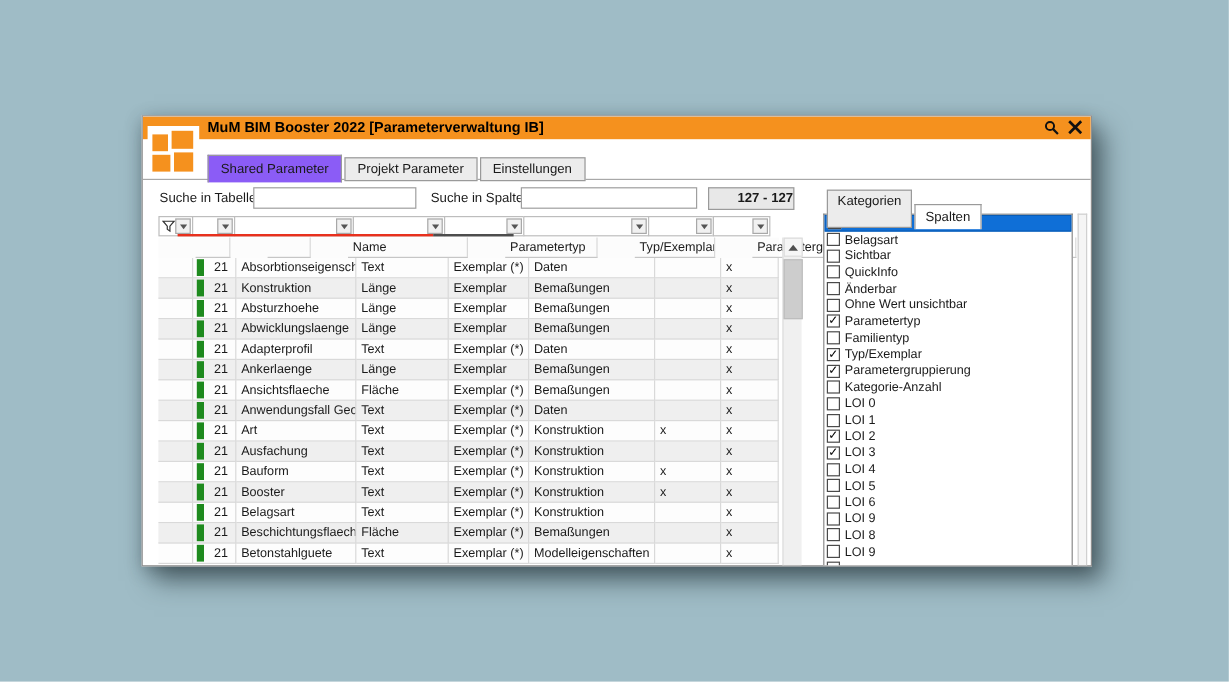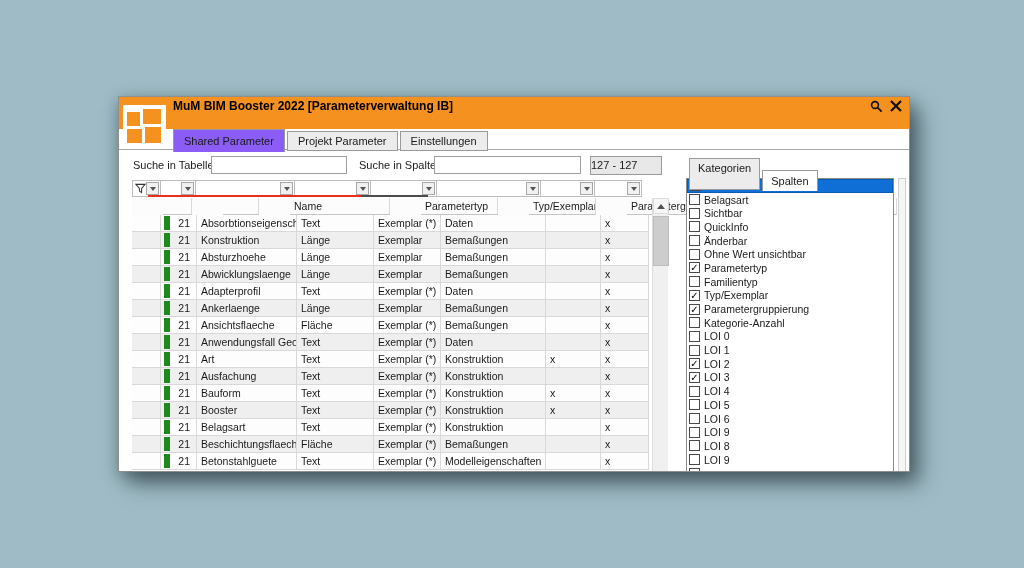--- a/index.html
+++ b/index.html
@@ -4,21 +4,21 @@
 <style>
   * { margin:0; padding:0; box-sizing:border-box; }
   html,body { width:1024px; height:568px; overflow:hidden; }
   body { background:#9fbcc6; font-family:"Liberation Sans", sans-serif; color:#1a1a1a; position:relative; }
 
   .window { position:absolute; left:118px; top:96px; width:792px; height:376px;
             background:#fff; border:1px solid #8f8f8f;
             box-shadow: 10px 12px 20px rgba(25,40,45,.55), 0 4px 14px rgba(25,40,45,.35); overflow:hidden; }
 
   
-  .titlebar { position:absolute; left:0; top:0; width:100%; height:32px; background:#f5911e;padding-left:20px; }
+  .titlebar { position:absolute; left:0; top:0; width:100%; height:19px; background:#f5911e;padding-left:20px; }
   .title { position:absolute; left:54px; top:2px; font-size:12px; font-weight:bold; color:#000; white-space:nowrap; }
   .tb-icons { position:absolute; right:6px; top:2px; display:flex; gap:6px; align-items:center; }
   .tb-ic { width:14px; height:14px; display:flex; align-items:center; justify-content:center; cursor:pointer; }
 
   
   .logo { position:absolute; left:4px; top:8px; width:43px; height:42px; background:#fff; z-index:6; }
   .logo i { position:absolute; background:#f5911e; }
   .lg1 { left:4px;  top:7px;  width:13px; height:14px; }
   .lg2 { left:20px; top:4px;  width:18px; height:15px; }
   .lg3 { left:4px;  top:24px; width:15px; height:14px; }
@@ -27,21 +27,21 @@
   
   .tabline { position:absolute; left:0; top:52px; width:100%; border-top:1px solid #a8a8a8; }
   .tabs { position:absolute; left:54px; top:31px; display:flex; align-items:flex-end; z-index:4; }
   .tab { height:20px; padding:3px 10px 0 10px; font-size:11px; background:#ececec; border:1px solid #9a9a9a; margin-right:2px; white-space:nowrap; cursor:pointer; }
   .tab.active { background:#8b5cf6; height:23px; padding-top:5px; border-bottom:none; position:relative; top:1px; }
 
   
   .s-label { position:absolute; font-size:11px; top:62px; }
   .s-input { position:absolute; top:59px; height:18px; border:1px solid #9f9f9f; font-size:11px; padding:0 3px; background:#fff; }
   .counter { position:absolute; left:471px; top:59px; width:72px; height:19px; background:#e8e8e8; border:1px solid #9a9a9a;
-             font-size:11px; font-weight:normal; text-align:left; line-height:17px; }
+             font-size:11px; font-weight:bold; text-align:right; line-height:17px; }
 
   
   .filter-row { position:absolute; left:13px; top:83px; height:17px; display:flex; z-index:3; }
   .f-cell { height:17px; background:#fff; border:1px solid #bdbdbd; margin-right:-1px; display:flex; align-items:center; justify-content:flex-end; padding:1px 1px; position:relative; }
   .dd { width:13px; height:13px; background:#f1f1f1; border:1px solid #a8a8a8; display:flex; align-items:center; justify-content:center; cursor:pointer; flex:0 0 auto; }
   .dd b { width:0; height:0; border:3px solid transparent; border-top:4px solid #555; margin-top:4px; }
   .funnel { margin-right:auto; margin-left:2px; display:flex; align-items:center; }
   .u-red  { position:absolute; left:29px;  top:98px; width:213px; height:2px; background:#e8301d; z-index:4; }
   .u-dark { position:absolute; left:242px; top:98px; width:67px;  height:2px; background:#4d4d4d; z-index:4; }
 

